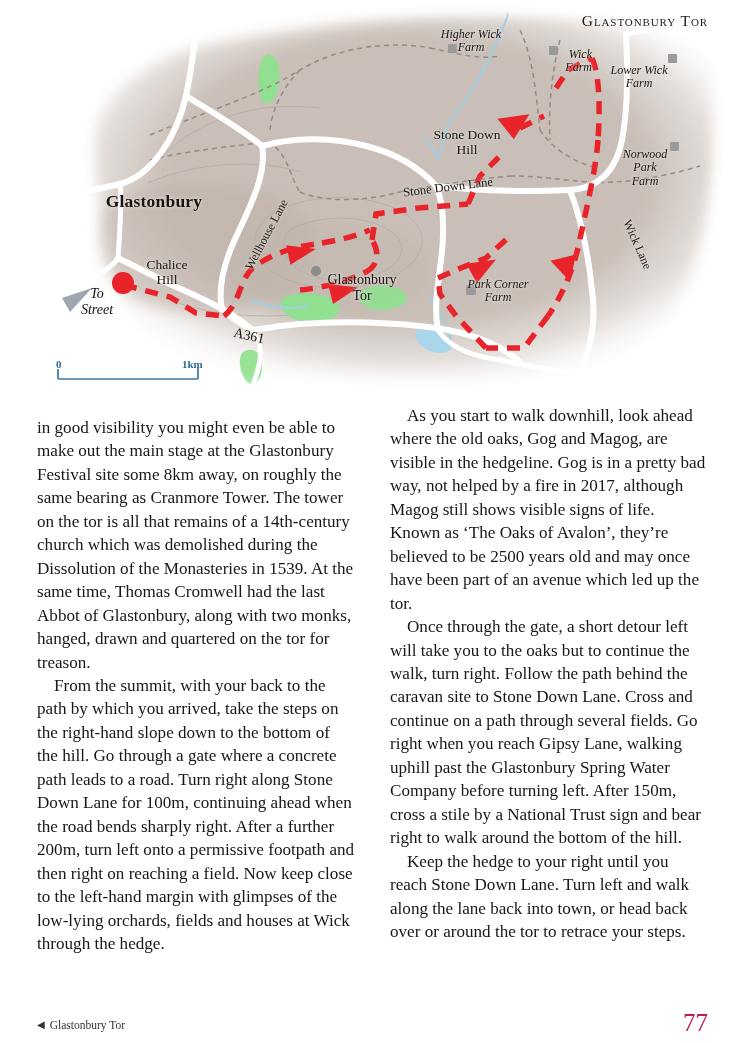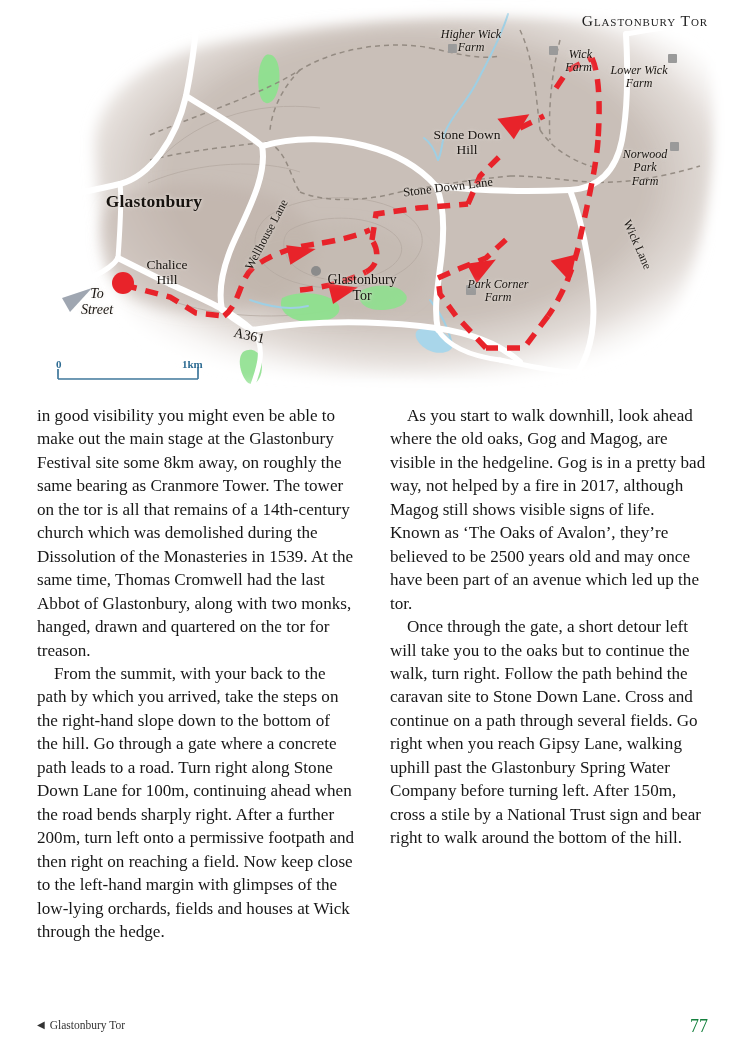--- a/index.html
+++ b/index.html
@@ -93,21 +93,21 @@
   .col {
     position: absolute;
     top: 0;
     width: 318px;
     font-family: "Liberation Serif", "DejaVu Serif", serif;
     font-size: 17.1px;
     line-height: 23.45px;
     color: #171717;
     text-align: left;
   }
-  .col-left  { left: 37px; }
+  .col-left  { left: 37px; margin-top: 12px; }
   .col-right { left: 390px; }
 
   .col p { margin: 0; }
   .col p.indent { text-indent: 17px; }
 
   
   .footer {
     position: absolute;
     left: 0;
     bottom: 0;
@@ -130,22 +130,22 @@
     line-height: 1;
     color: #333;
     display: inline-block;
     transform: translateY(-0.5px);
   }
   .folio {
     position: absolute;
     right: 32px;
     bottom: 6px;
     font-family: "Liberation Serif", "DejaVu Serif", serif;
-    font-size: 18px;
-    color: #15803d;
+    font-size: 25px;
+    color: #be185d;
   }
 </style>
 </head>
 <body>
 
 <div class="map-figure">
 
   <svg class="map-svg" viewBox="0 0 740 400" preserveAspectRatio="none">
     <defs>
       <radialGradient id="landFade" cx="50%" cy="45%" r="62%">
@@ -334,20 +334,21 @@
 <div class="columns">
 
   <div class="col col-left">
     <p>in good visibility you might even be able to make out the main stage at the Glastonbury Festival site some 8km away, on roughly the same bearing as Cranmore Tower. The tower on the tor is all that remains of a 14th-century church which was demolished during the Dissolution of the Monasteries in 1539. At the same time, Thomas Cromwell had the last Abbot of Glastonbury, along with two monks, hanged, drawn and quartered on the tor for treason.</p>
     <p class="indent">From the summit, with your back to the path by which you arrived, take the steps on the right-hand slope down to the bottom of the hill. Go through a gate where a concrete path leads to a road. Turn right along Stone Down Lane for 100m, continuing ahead when the road bends sharply right. After a further 200m, turn left onto a permissive footpath and then right on reaching a field. Now keep close to the left-hand margin with glimpses of the low-lying orchards, fields and houses at Wick through the hedge.</p>
   </div>
 
   <div class="col col-right">
     <p class="indent">As you start to walk downhill, look ahead where the old oaks, Gog and Magog, are visible in the hedgeline. Gog is in a pretty bad way, not helped by a fire in 2017, although Magog still shows visible signs of life. Known as ‘The Oaks of Avalon’, they’re believed to be 2500 years old and may once have been part of an avenue which led up the tor.</p>
     <p class="indent">Once through the gate, a short detour left will take you to the oaks but to continue the walk, turn right. Follow the path behind the caravan site to Stone Down Lane. Cross and continue on a path through several fields. Go right when you reach Gipsy Lane, walking uphill past the Glastonbury Spring Water Company before turning left. After 150m, cross a stile by a National Trust sign and bear right to walk around the bottom of the hill.</p>
+    <p class="indent">Keep the hedge to your right until you reach Stone Down Lane. Turn left and walk along the lane back into town, or head back over or around the tor to retrace your steps.</p>
   </div>
 </div>
 
 <div class="footer">
   <div class="footer-left">
     <span class="footer-arrow">◀</span>
     <span>Glastonbury Tor</span>
   </div>
   <div class="folio">77</div>
 </div>

